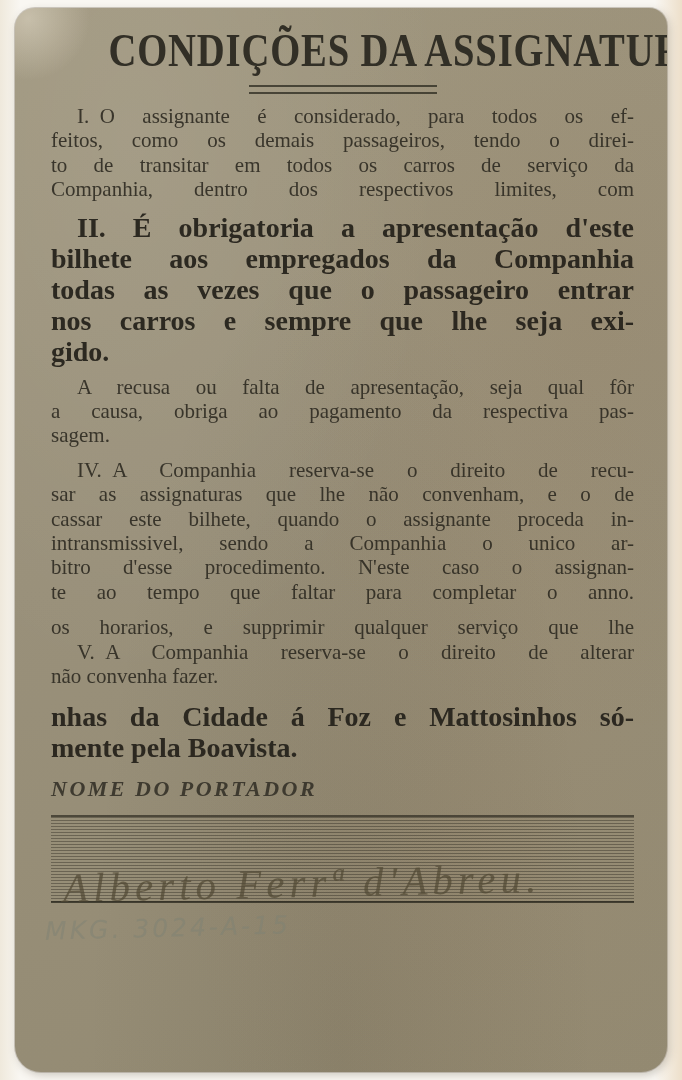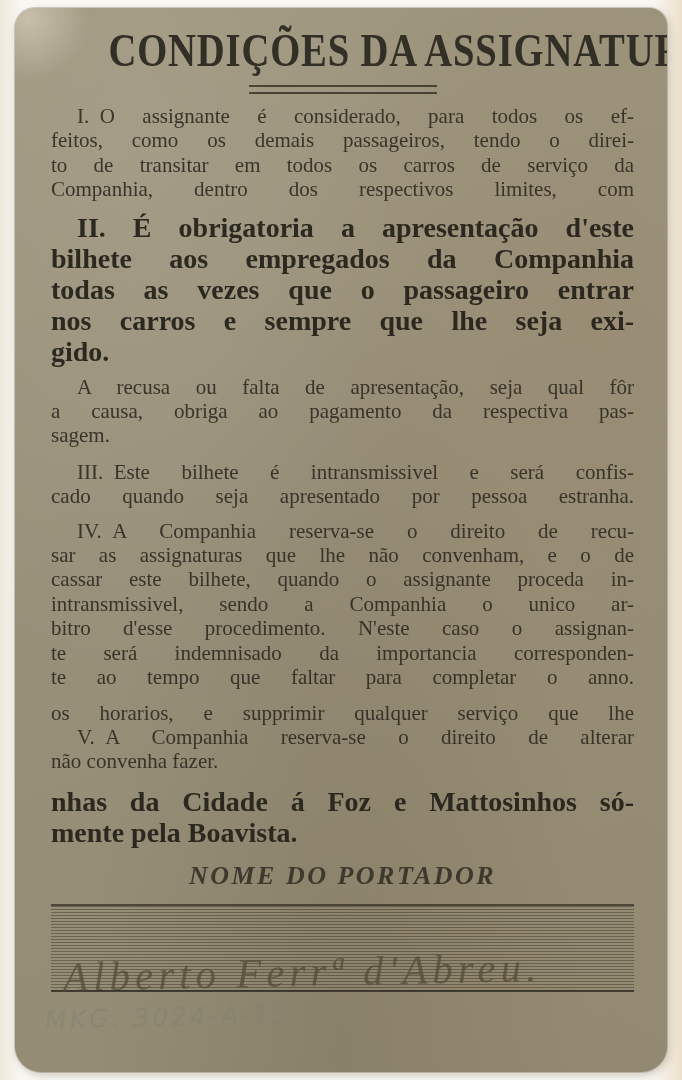--- a/index.html
+++ b/index.html
@@ -38,22 +38,22 @@
   .para{margin:0;}
   .para .line{display:block;font-size:21px;line-height:24.4px;}
   .para .line.j{text-align:justify;text-align-last:justify;}
   .para .line.ind{padding-left:26px;}
   .para.bold .line{
     font-weight:bold;font-size:28px;line-height:31px;color:rgba(38,35,27,0.95);
   }
   .mt8{margin-top:8px;}  .mt10{margin-top:10px;} .mt11{margin-top:11px;}
   .mt12{margin-top:12px;}
   .bearer-label{
-    margin-top:13px;text-align:center;font-style:italic;font-weight:bold;
-    font-size:26px;letter-spacing:2.5px;color:rgba(50,47,38,0.88);
+    margin-top:13px;font-style:italic;font-weight:bold;
+    font-size:22px;letter-spacing:2.5px;color:rgba(50,47,38,0.88);
   }
   .sigbox{
     position:relative;margin-top:13px;height:84px;
     border-top:2px solid rgba(45,42,32,0.7);
     border-bottom:2.5px solid rgba(40,38,28,0.75);
     background:repeating-linear-gradient(
       to bottom,
       rgba(52,48,38,0.45) 0px, rgba(52,48,38,0.45) 1px,
       rgba(160,152,128,0.05) 1px, rgba(160,152,128,0.05) 3px);
   }
@@ -94,32 +94,27 @@
       <span class="line j">nos carros e sempre que lhe seja exi-</span>
       <span class="line">gido.</span>
     </p>
 
     <p class="para mt8">
       <span class="line j ind">A recusa ou falta de apresentação, seja qual fôr</span>
       <span class="line j">a causa, obriga ao pagamento da respectiva pas-</span>
       <span class="line">sagem.</span>
     </p>
 
-    <p class="para mt12">
-      <span class="line j ind">III. Este bilhete é intransmissivel e será confis-</span>
-      <span class="line j">cado quando seja apresentado por pessoa estranha.</span>
-    </p>
 
     <p class="para mt10">
       <span class="line j ind">IV. A Companhia reserva-se o direito de recu-</span>
       <span class="line j">sar as assignaturas que lhe não convenham, e o de</span>
       <span class="line j">cassar este bilhete, quando o assignante proceda in-</span>
       <span class="line j">intransmissivel, sendo a Companhia o unico ar-</span>
       <span class="line j">bitro d'esse procedimento. N'este caso o assignan-</span>
-      <span class="line j">te será indemnisado da importancia corresponden-</span>
       <span class="line j">te ao tempo que faltar para completar o anno.</span>
     </p>
 
     <p class="para mt11">
       <span class="line j">os horarios, e supprimir qualquer serviço que lhe</span>
       <span class="line j ind">V. A Companhia reserva-se o direito de alterar</span>
       <span class="line">não convenha fazer.</span>
     </p>
 
     <p class="para bold mt12">

